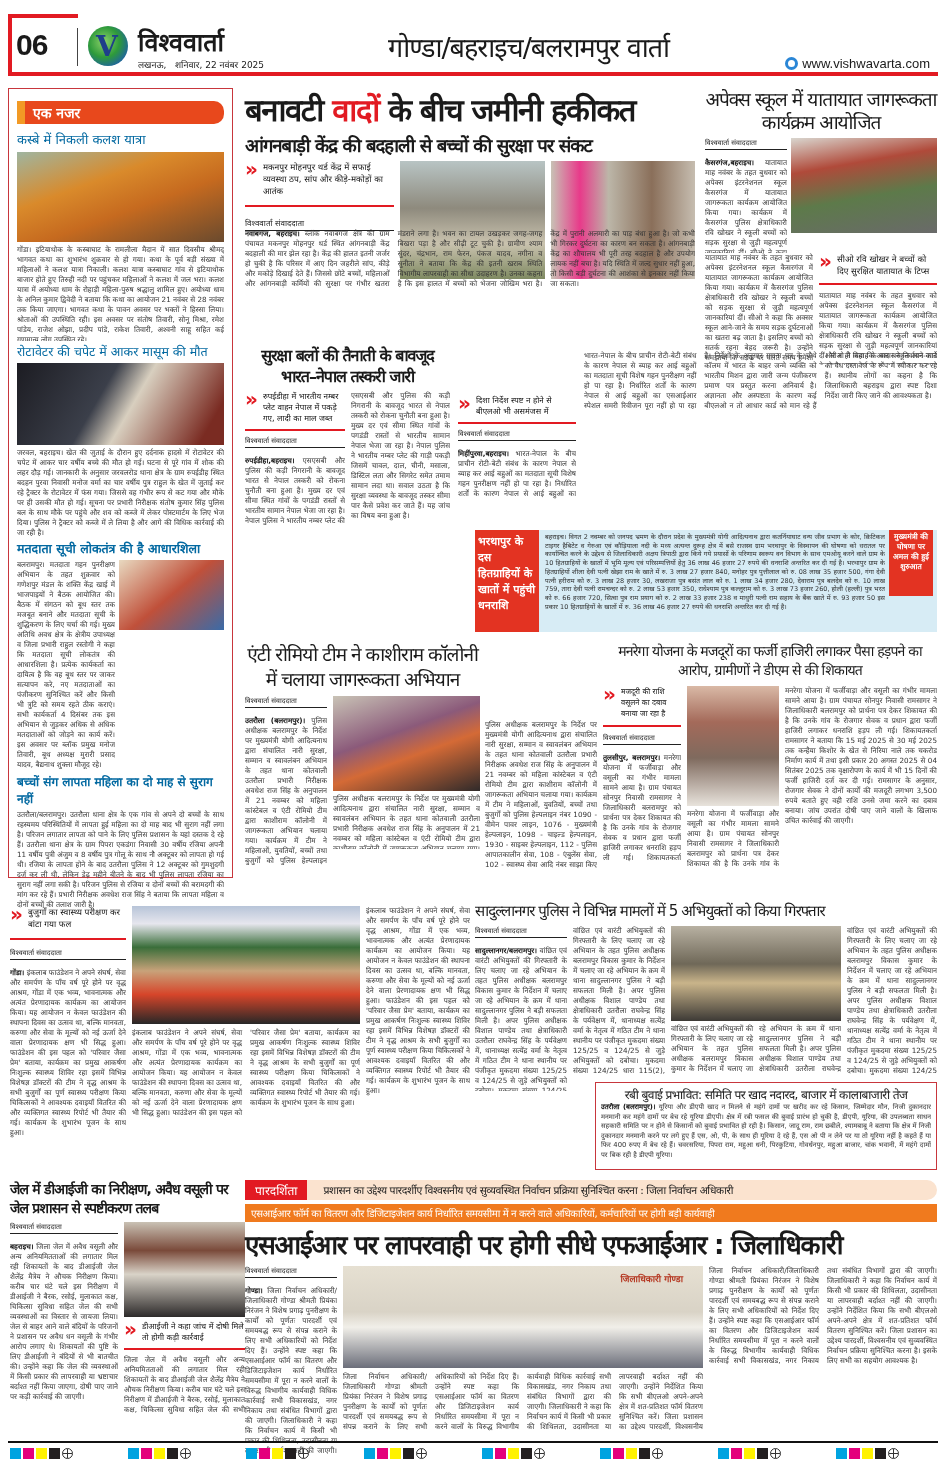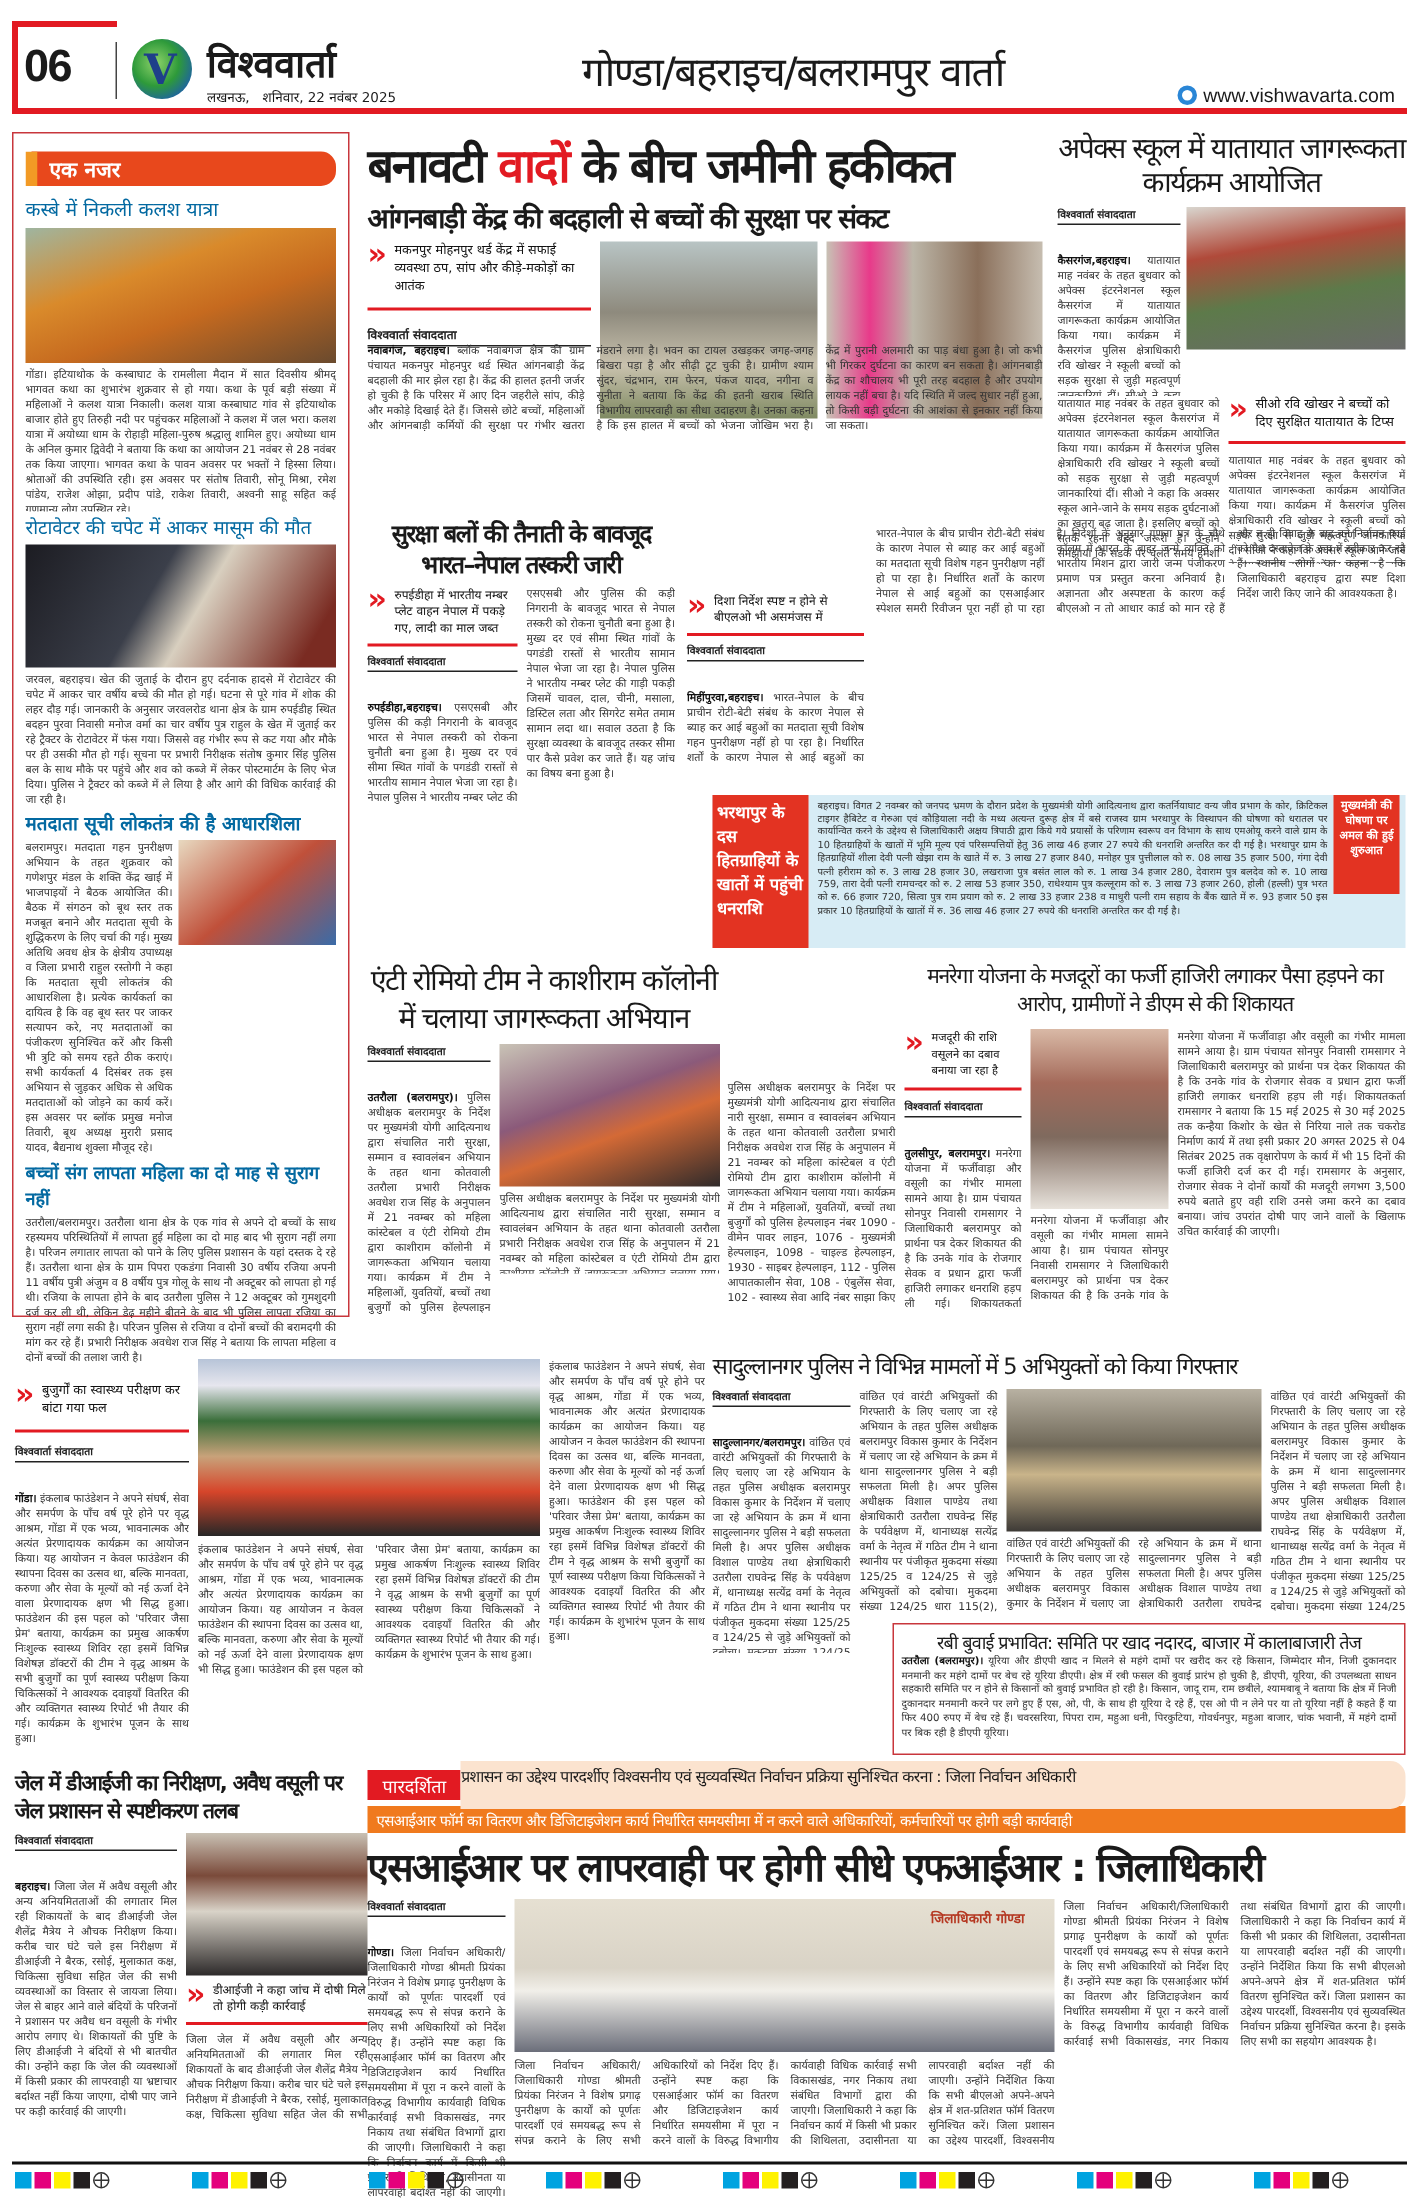--- a/index.html
+++ b/index.html
@@ -19,21 +19,21 @@
   .dateline { position:absolute; left:130px; top:44px; font-size:9px; }
   .section-title { position:absolute; left:380px; top:14px; font: 27px "DejaVu Sans", sans-serif; letter-spacing:-1px; }
   .site { position:absolute; right:8px; top:42px; font: 13px "Liberation Sans", sans-serif; }
   .site .ie { display:inline-block; width:13px; height:13px; border-radius:50%; border:3px solid #2a86d6; margin-right:4px; vertical-align:-2px; }
 
   
   .box { border: 1.5px solid #c8363c; }
   .hd-dark { color:#0369a1; font-weight:bold; }
   .text { font-size: 7.2px; line-height: 10px; color:#333; text-align: justify; }
   .text .lead { font-weight:bold; color:#111; }
-  .byline { font-size:8px; font-weight:bold; border-bottom:1.5px solid #222; padding-bottom:2px; margin-bottom:19px; color:#222; }
+  .byline { font-size:8px; font-weight:normal; border-bottom:1.5px solid #222; padding-bottom:2px; margin-bottom:8px; color:#222; }
   .photo { background: linear-gradient(135deg,#7d6a58,#b79a77 40%,#5d5242); }
   .bullet { font-size: 10.5px; line-height: 14px; color:#111; padding-left:18px; position:relative; }
   .bullet:before { content:"»"; position:absolute; left:0; top:-4px; color:#e21a22; font: bold 20px "DejaVu Sans", sans-serif; }
   .redrule { height:2px; background:#e21a22; }
   .cmyk { position:absolute; top:1448px; display:flex; gap:2px; }
   .cmyk i { display:block; width:11px; height:11px; }
   .cmyk b { display:block; width:11px; height:11px; border:1px solid #333; border-radius:50%; position:relative; }
 </style>
 </head>
 <body>
@@ -182,21 +182,21 @@
       <div class="photo" style="height:120px; background:linear-gradient(180deg,#d9b9a6 0%,#a46a5a 30%,#7f6a5e 60%,#e8e3dc 100%);"></div>
       <div class="text" style="height:60px; overflow:hidden; margin-top:3px;">मनरेगा योजना में फर्जीवाड़ा और वसूली का गंभीर मामला सामने आया है। ग्राम पंचायत सोनपुर निवासी रामसागर ने जिलाधिकारी बलरामपुर को प्रार्थना पत्र देकर शिकायत की है कि उनके गांव के रोजगार सेवक व प्रधान द्वारा फर्जी हाजिरी लगाकर धनराशि हड़प ली गई। शिकायतकर्ता रामसागर ने बताया कि 15 मई 2025 से 30 मई 2025 तक कन्हैया किशोर के खेत से निरिया नाले तक चकरोड निर्माण कार्य में तथा इसी प्रकार 20 अगस्त 2025 से 04 सितंबर 2025 तक वृक्षारोपण के कार्य में भी 15 दिनों की फर्जी हाजिरी दर्ज कर दी गई। रामसागर के अनुसार, रोजगार सेवक ने दोनों कार्यों की मजदूरी लगभग 3,500 रुपये बताते हुए वही राशि उनसे जमा करने का दबाव बनाया। जांच उपरांत दोषी पाए जाने वालों के खिलाफ उचित कार्रवाई की जाएगी।</div>
     </div>
     <div class="text" style="flex:1; height:185px; overflow:hidden;">मनरेगा योजना में फर्जीवाड़ा और वसूली का गंभीर मामला सामने आया है। ग्राम पंचायत सोनपुर निवासी रामसागर ने जिलाधिकारी बलरामपुर को प्रार्थना पत्र देकर शिकायत की है कि उनके गांव के रोजगार सेवक व प्रधान द्वारा फर्जी हाजिरी लगाकर धनराशि हड़प ली गई। शिकायतकर्ता रामसागर ने बताया कि 15 मई 2025 से 30 मई 2025 तक कन्हैया किशोर के खेत से निरिया नाले तक चकरोड निर्माण कार्य में तथा इसी प्रकार 20 अगस्त 2025 से 04 सितंबर 2025 तक वृक्षारोपण के कार्य में भी 15 दिनों की फर्जी हाजिरी दर्ज कर दी गई। रामसागर के अनुसार, रोजगार सेवक ने दोनों कार्यों की मजदूरी लगभग 3,500 रुपये बताते हुए वही राशि उनसे जमा करने का दबाव बनाया। जांच उपरांत दोषी पाए जाने वालों के खिलाफ उचित कार्रवाई की जाएगी।</div>
   </div>
 </div>
 
 <div class="abs" style="left:10px; top:900px; width:460px; height:265px;">
   <div style="display:flex; gap:6px; margin-top:6px;">
     <div style="width:116px;">
-      <div class="bullet" style="font-size:8.5px; line-height:12px;margin-top:15px;">बुजुर्गों का स्वास्थ्य परीक्षण कर बांटा गया फल</div>
+      <div class="bullet" style="font-size:8.5px; line-height:12px;">बुजुर्गों का स्वास्थ्य परीक्षण कर बांटा गया फल</div>
       <div class="redrule" style="margin:8px 0;"></div>
       <div class="byline" style="font-size:7px;">विश्ववार्ता संवाददाता</div>
       <div class="text" style="height:170px; overflow:hidden;"><span class="lead">गोंडा।</span> <span>इंकलाब फाउंडेशन ने अपने संघर्ष, सेवा और समर्पण के पाँच वर्ष पूरे होने पर वृद्ध आश्रम, गोंडा में एक भव्य, भावनात्मक और अत्यंत प्रेरणादायक कार्यक्रम का आयोजन किया। यह आयोजन न केवल फाउंडेशन की स्थापना दिवस का उत्सव था, बल्कि मानवता, करुणा और सेवा के मूल्यों को नई ऊर्जा देने वाला प्रेरणादायक क्षण भी सिद्ध हुआ। फाउंडेशन की इस पहल को 'परिवार जैसा प्रेम' बताया, कार्यक्रम का प्रमुख आकर्षण निःशुल्क स्वास्थ्य शिविर रहा इसमें विभिन्न विशेषज्ञ डॉक्टरों की टीम ने वृद्ध आश्रम के सभी बुजुर्गों का पूर्ण स्वास्थ्य परीक्षण किया चिकित्सकों ने आवश्यक दवाइयाँ वितरित की और व्यक्तिगत स्वास्थ्य रिपोर्ट भी तैयार की गई। कार्यक्रम के शुभारंभ पूजन के साथ हुआ।</span></div>
     </div>
     <div style="width:228px;">
       <div class="photo" style="height:118px; background:linear-gradient(180deg,#b7c4d8 0%,#e6e6ee 15%,#3a6e3a 35%,#c8a27a 55%,#d6452a 75%,#272727 100%);"></div>
       <div class="text" style="column-count:2; column-gap:8px; height:120px; overflow:hidden; margin-top:4px;">इंकलाब फाउंडेशन ने अपने संघर्ष, सेवा और समर्पण के पाँच वर्ष पूरे होने पर वृद्ध आश्रम, गोंडा में एक भव्य, भावनात्मक और अत्यंत प्रेरणादायक कार्यक्रम का आयोजन किया। यह आयोजन न केवल फाउंडेशन की स्थापना दिवस का उत्सव था, बल्कि मानवता, करुणा और सेवा के मूल्यों को नई ऊर्जा देने वाला प्रेरणादायक क्षण भी सिद्ध हुआ। फाउंडेशन की इस पहल को 'परिवार जैसा प्रेम' बताया, कार्यक्रम का प्रमुख आकर्षण निःशुल्क स्वास्थ्य शिविर रहा इसमें विभिन्न विशेषज्ञ डॉक्टरों की टीम ने वृद्ध आश्रम के सभी बुजुर्गों का पूर्ण स्वास्थ्य परीक्षण किया चिकित्सकों ने आवश्यक दवाइयाँ वितरित की और व्यक्तिगत स्वास्थ्य रिपोर्ट भी तैयार की गई। कार्यक्रम के शुभारंभ पूजन के साथ हुआ।</div>
     </div>
     <div class="text" style="flex:1; height:240px; overflow:hidden;">इंकलाब फाउंडेशन ने अपने संघर्ष, सेवा और समर्पण के पाँच वर्ष पूरे होने पर वृद्ध आश्रम, गोंडा में एक भव्य, भावनात्मक और अत्यंत प्रेरणादायक कार्यक्रम का आयोजन किया। यह आयोजन न केवल फाउंडेशन की स्थापना दिवस का उत्सव था, बल्कि मानवता, करुणा और सेवा के मूल्यों को नई ऊर्जा देने वाला प्रेरणादायक क्षण भी सिद्ध हुआ। फाउंडेशन की इस पहल को 'परिवार जैसा प्रेम' बताया, कार्यक्रम का प्रमुख आकर्षण निःशुल्क स्वास्थ्य शिविर रहा इसमें विभिन्न विशेषज्ञ डॉक्टरों की टीम ने वृद्ध आश्रम के सभी बुजुर्गों का पूर्ण स्वास्थ्य परीक्षण किया चिकित्सकों ने आवश्यक दवाइयाँ वितरित की और व्यक्तिगत स्वास्थ्य रिपोर्ट भी तैयार की गई। कार्यक्रम के शुभारंभ पूजन के साथ हुआ।</div>
   </div>
@@ -235,21 +235,21 @@
       <div class="bullet" style="font-size:8px; line-height:11px; margin-top:4px;">डीआईजी ने कहा जांच में दोषी मिले तो होगी कड़ी कार्रवाई</div>
       <div class="redrule" style="margin:5px 0;"></div>
       <div class="text" style="height:60px; overflow:hidden;">जिला जेल में अवैध वसूली और अन्य अनियमितताओं की लगातार मिल रही शिकायतों के बाद डीआईजी जेल शैलेंद्र मैत्रेय ने औचक निरीक्षण किया। करीब चार घंटे चले इस निरीक्षण में डीआईजी ने बैरक, रसोई, मुलाकात कक्ष, चिकित्सा सुविधा सहित जेल की सभी व्यवस्थाओं का विस्तार से जायजा लिया। जेल से बाहर आने वाले बंदियों के परिजनों ने प्रशासन पर अवैध धन वसूली के गंभीर आरोप लगाए थे। शिकायतों की पुष्टि के लिए डीआईजी ने बंदियों से भी बातचीत की। उन्होंने कहा कि जेल की व्यवस्थाओं में किसी प्रकार की लापरवाही या भ्रष्टाचार बर्दाश्त नहीं किया जाएगा, दोषी पाए जाने पर कड़ी कार्रवाई की जाएगी।</div>
     </div>
   </div>
 </div>
 
 <div class="abs" style="left:245px; top:1180px; width:692px; height:260px;">
   <div style="display:flex; align-items:center; height:20px;">
     <div style="background:#e21a22; color:#fff; font:12px 'DejaVu Sans',sans-serif; padding:2px 10px; height:20px;">पारदर्शिता</div>
-    <div style="flex:1; background:#fbe3cf; font:10.5px 'DejaVu Sans',sans-serif; letter-spacing:-0.4px; padding:3px 0; height:32px; border-radius:0 10px 10px 0; white-space:nowrap; overflow:hidden;">प्रशासन का उद्देश्य पारदर्शीए विश्वसनीय एवं सुव्यवस्थित निर्वाचन प्रक्रिया सुनिश्चित करना : जिला निर्वाचन अधिकारी</div>
+    <div style="flex:1; background:#fbe3cf; font:10.5px 'DejaVu Sans',sans-serif; letter-spacing:-0.4px; padding:3px 16px; height:20px; border-radius:0 10px 10px 0; white-space:nowrap; overflow:hidden;">प्रशासन का उद्देश्य पारदर्शीए विश्वसनीय एवं सुव्यवस्थित निर्वाचन प्रक्रिया सुनिश्चित करना : जिला निर्वाचन अधिकारी</div>
   </div>
   <div style="background:#f07a1e; color:#fff; font:10px 'DejaVu Sans',sans-serif; letter-spacing:-0.4px; padding:2px 6px; white-space:nowrap; overflow:hidden; margin-top:4px;">एसआईआर फॉर्म का वितरण और डिजिटाइजेशन कार्य निर्धारित समयसीमा में न करने वाले अधिकारियों, कर्मचारियों पर होगी बड़ी कार्यवाही</div>
   <div style="font:bold 26px 'DejaVu Sans',sans-serif; letter-spacing:-1.2px; white-space:nowrap; margin-top:4px;">एसआईआर पर लापरवाही पर होगी सीधे एफआईआर : जिलाधिकारी</div>
   <div style="display:flex; gap:6px; margin-top:4px;">
     <div style="width:92px;">
       <div class="byline" style="font-size:7px;">विश्ववार्ता संवाददाता</div>
       <div class="text" style="height:170px; overflow:hidden;"><span class="lead">गोण्डा।</span> <span>जिला निर्वाचन अधिकारी/जिलाधिकारी गोण्डा श्रीमती प्रियंका निरंजन ने विशेष प्रगाढ़ पुनरीक्षण के कार्यों को पूर्णतः पारदर्शी एवं समयबद्ध रूप से संपन्न कराने के लिए सभी अधिकारियों को निर्देश दिए हैं। उन्होंने स्पष्ट कहा कि एसआईआर फॉर्म का वितरण और डिजिटाइजेशन कार्य निर्धारित समयसीमा में पूरा न करने वालों के विरुद्ध विभागीय कार्यवाही विधिक कार्रवाई सभी विकासखंड, नगर निकाय तथा संबंधित विभागों द्वारा की जाएगी। जिलाधिकारी ने कहा कि निर्वाचन कार्य में किसी भी प्रकार की शिथिलता, उदासीनता या लापरवाही बर्दाश्त नहीं की जाएगी। उन्होंने निर्देशित किया कि सभी बीएलओ अपने-अपने क्षेत्र में शत-प्रतिशत फॉर्म वितरण सुनिश्चित करें। जिला प्रशासन का उद्देश्य पारदर्शी, विश्वसनीय एवं सुव्यवस्थित निर्वाचन प्रक्रिया सुनिश्चित करना है। इसके लिए सभी का सहयोग आवश्यक है।</span></div>
     </div>
     <div style="width:360px;">
       <div class="photo" style="height:102px; position:relative; background:linear-gradient(180deg,#e6e0d2 0%,#d9d3c6 45%,#f1efe9 60%,#6b6e7a 100%);">

